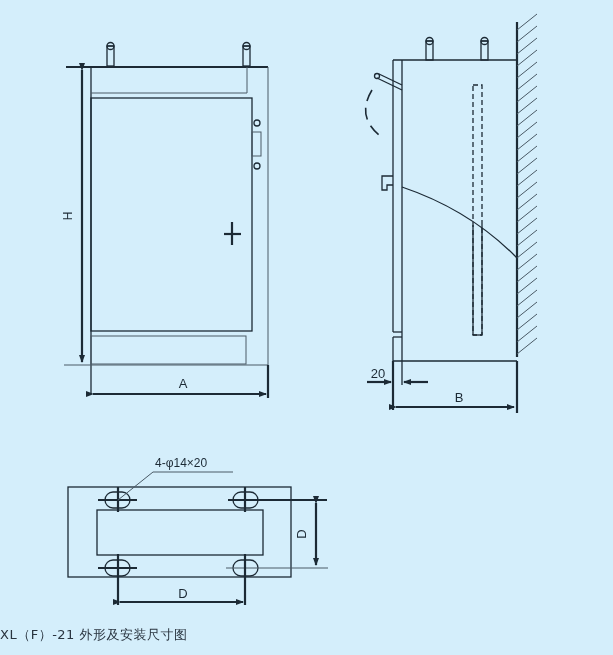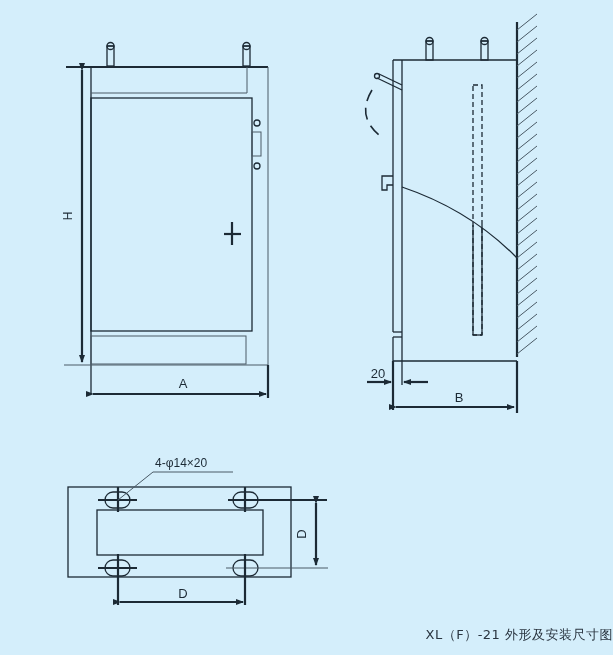--- a/index.html
+++ b/index.html
@@ -12,21 +12,21 @@
     }
     svg { position: absolute; left: 0; top: 0; }
     .ln { stroke: #1c2a35; stroke-width: 1.3; fill: none; }
     .ln-thin { stroke: #4a5a66; stroke-width: 1; fill: none; }
     .ln-thick { stroke: #1c2a35; stroke-width: 2.2; fill: none; }
     .dash { stroke: #1c2a35; stroke-width: 1.3; fill: none; stroke-dasharray: 5 3; }
     .dash-big { stroke: #1c2a35; stroke-width: 1.6; fill: none; stroke-dasharray: 12 7; }
     .txt { font-family: "Liberation Sans", "DejaVu Sans", sans-serif; fill: #1c2a35; }
     .caption {
       position: absolute; left: 0; width: 613px; top: 626px;
-      text-align: right; font-size: 13px; color: #2a3540; letter-spacing: 0.5px;
+      text-align: left; font-size: 13px; color: #2a3540; letter-spacing: 0.5px;
       font-family: "DejaVu Sans", "Liberation Sans", sans-serif;
     }
   </style>
 </head>
 <body>
 
 <svg width="613" height="655" viewBox="0 0 613 655" xmlns="http://www.w3.org/2000/svg">
   <defs>
     <marker id="arr" markerWidth="8" markerHeight="6" refX="7" refY="3" orient="auto" markerUnits="userSpaceOnUse">
       <path d="M0,0 L8,3 L0,6 Z" fill="#1c2a35"></path>

